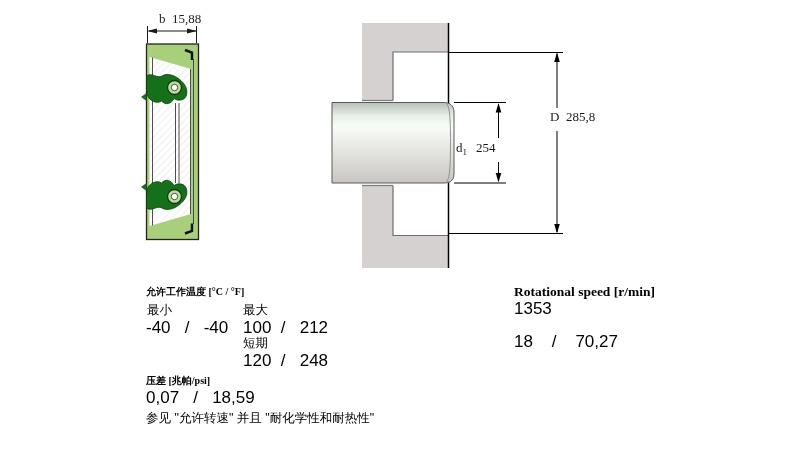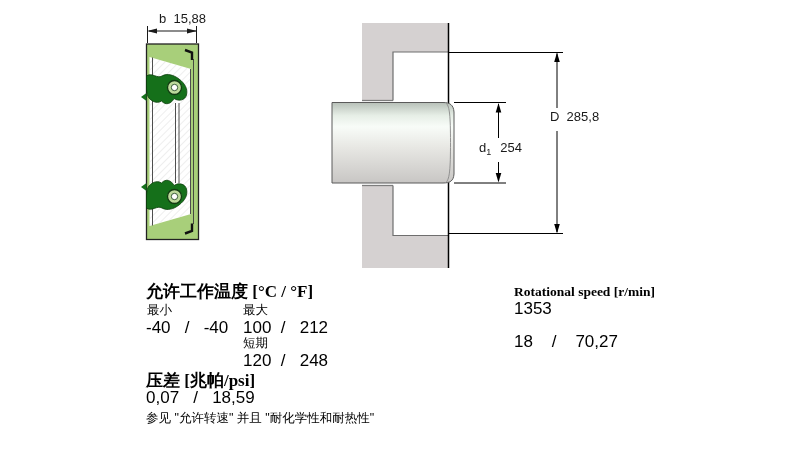--- a/index.html
+++ b/index.html
@@ -1,23 +1,23 @@
 <!DOCTYPE html>
 <html><head>
 <meta charset="utf-8">
 <style>
   html,body{margin:0;padding:0;background:#ffffff;}
   #canvas{position:relative;width:800px;height:450px;background:#ffffff;overflow:hidden;
           font-family:"Liberation Sans",sans-serif;color:#000;}
   .abs{position:absolute;}
-  .dimlabel{font-family:Liberation Sans, sans-serif;font-size:13px;color:#1a1a1a;
+  .dimlabel{font-family:Liberation Serif, serif;font-size:13px;color:#1a1a1a;
             background:#fff;white-space:pre;line-height:13px;padding:0 1px;}
   .sub{font-size:9px;vertical-align:-3px;}
   .gap{display:inline-block;width:9px;}
-  .cn-bold{font-family:"Liberation Serif",serif;font-weight:bold;font-size:17px;white-space:pre;line-height:14px;}
+  .cn-bold{font-family:"Liberation Serif",serif;font-weight:bold;font-size:10px;white-space:pre;line-height:14px;}
   .en-bold{font-family:"Liberation Serif",serif;font-weight:bold;font-size:13.5px;white-space:pre;line-height:14px;text-align:center;}
   .cn{font-size:12.5px;white-space:pre;line-height:13px;}
   .val{font-size:17px;white-space:pre;line-height:13px;}
 </style>
 </head>
 <body>
 
 <div id="canvas">
 
   <svg class="abs" style="left:0;top:0" width="800" height="450" viewBox="0 0 800 450">
@@ -96,21 +96,21 @@
       <line x1="448.5" y1="233.5" x2="563" y2="233.5" stroke="#000" stroke-width="1"></line>
       <line x1="557" y1="53.5" x2="557" y2="108" stroke="#000" stroke-width="1"></line>
       <line x1="557" y1="131" x2="557" y2="232" stroke="#000" stroke-width="1"></line>
       <polygon points="557,52.5 554.2,62 559.8,62" fill="#000"></polygon>
       <polygon points="557,233.5 554.2,224 559.8,224" fill="#000"></polygon>
     </g>
   </svg>
 
   <div class="abs dimlabel" style="left:158px;top:12px">b  15,88</div>
 
-  <div class="abs dimlabel" style="left:478px;top:141px"><span>d</span><span class="sub">1</span><span class="gap"></span><span>254</span></div>
+  <div class="abs dimlabel" style="left:455px;top:141px"><span>d</span><span class="sub">1</span><span class="gap"></span><span>254</span></div>
 
   <div class="abs dimlabel" style="left:549px;top:110px">D  285,8</div>
 
   <div class="abs cn-bold" style="left:146px;top:285px">允许工作温度 [°C / °F]</div>
 
   <div class="abs cn" style="left:147px;top:304px">最小</div>
   <div class="abs cn" style="left:243px;top:304px">最大</div>
 
   <div class="abs val" style="left:146px;top:321px">-40   /   -40</div>
   <div class="abs val" style="left:243px;top:321px">100  /   212</div>

